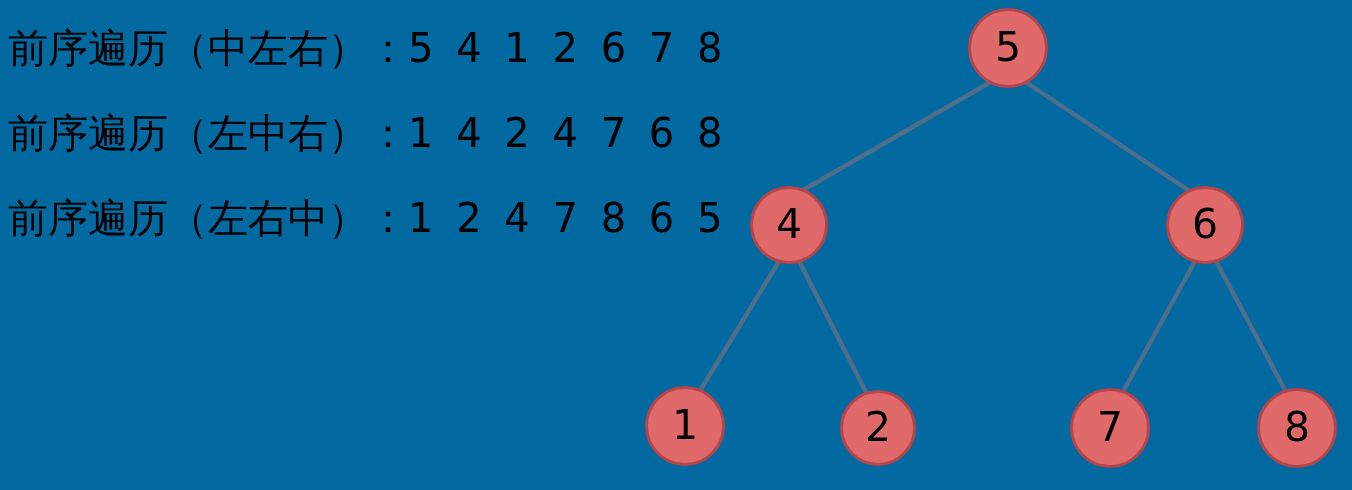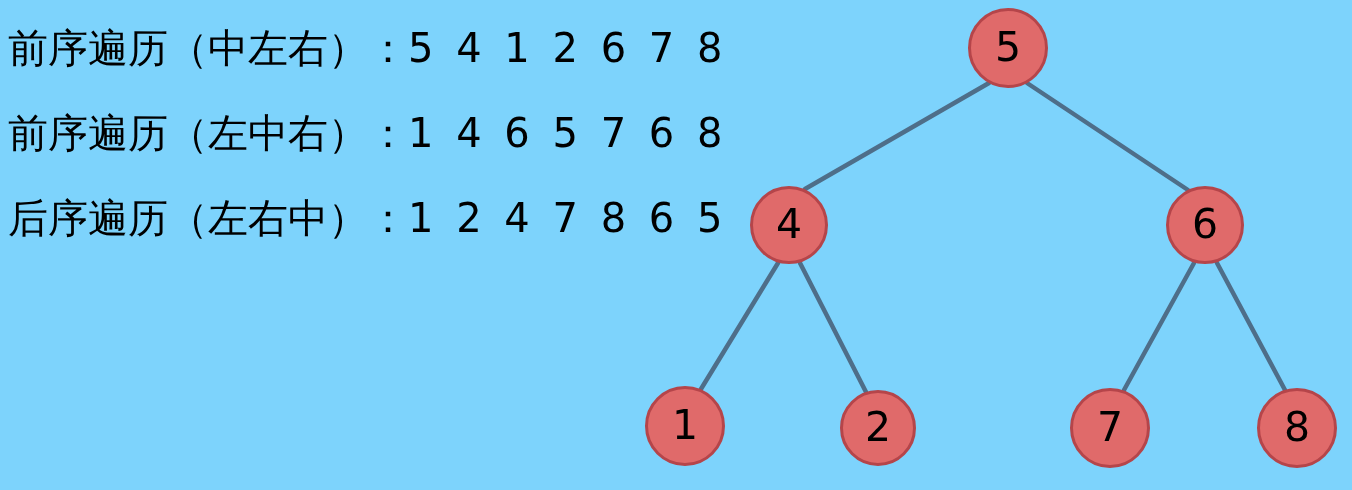--- a/index.html
+++ b/index.html
@@ -7,21 +7,21 @@
     padding: 0;
     background: #ffffff;
   }
   body {
     font-family: "DejaVu Sans", "Liberation Sans", sans-serif;
   }
   #canvas {
     position: relative;
     width: 1352px;
     height: 490px;
-    background: #7dd3fc;
+    background: #0369a1;
     overflow: hidden;
   }
   
   #traversal-list {
     position: absolute;
     left: 0px;
     top: 0px;
     width: 740px;
     height: 280px;
   }
@@ -74,22 +74,22 @@
   }
   .tree-node span { transform: translateY(-1px); }
 </style>
 </head>
 <body>
 
 <div id="canvas">
 
   <div id="traversal-list">
     <div class="traversal-line"><span>前序遍历（中左右）：</span><span class="seq">5 4 1 2 6 7 8</span></div>
-    <div class="traversal-line"><span>前序遍历（左中右）：</span><span class="seq">1 4 6 5 7 6 8</span></div>
-    <div class="traversal-line"><span>后序遍历（左右中）：</span><span class="seq">1 2 4 7 8 6 5</span></div>
+    <div class="traversal-line"><span>前序遍历（左中右）：</span><span class="seq">1 4 2 4 7 6 8</span></div>
+    <div class="traversal-line"><span>前序遍历（左右中）：</span><span class="seq">1 2 4 7 8 6 5</span></div>
   </div>
 
   <div id="tree">
     <svg id="tree-edges" viewBox="0 0 1352 490" xmlns="http://www.w3.org/2000/svg">
         <line x1="989" y1="83" x2="805" y2="189" stroke="#4e6e89" stroke-width="4.5" stroke-linecap="round"></line>
         <line x1="1027" y1="83" x2="1188" y2="190" stroke="#4e6e89" stroke-width="4.5" stroke-linecap="round"></line>
         <line x1="778" y1="263" x2="701" y2="389" stroke="#4e6e89" stroke-width="4.5" stroke-linecap="round"></line>
         <line x1="800" y1="263" x2="866" y2="392" stroke="#4e6e89" stroke-width="4.5" stroke-linecap="round"></line>
         <line x1="1194" y1="263" x2="1124" y2="390" stroke="#4e6e89" stroke-width="4.5" stroke-linecap="round"></line>
         <line x1="1217" y1="263" x2="1285" y2="390" stroke="#4e6e89" stroke-width="4.5" stroke-linecap="round"></line>

